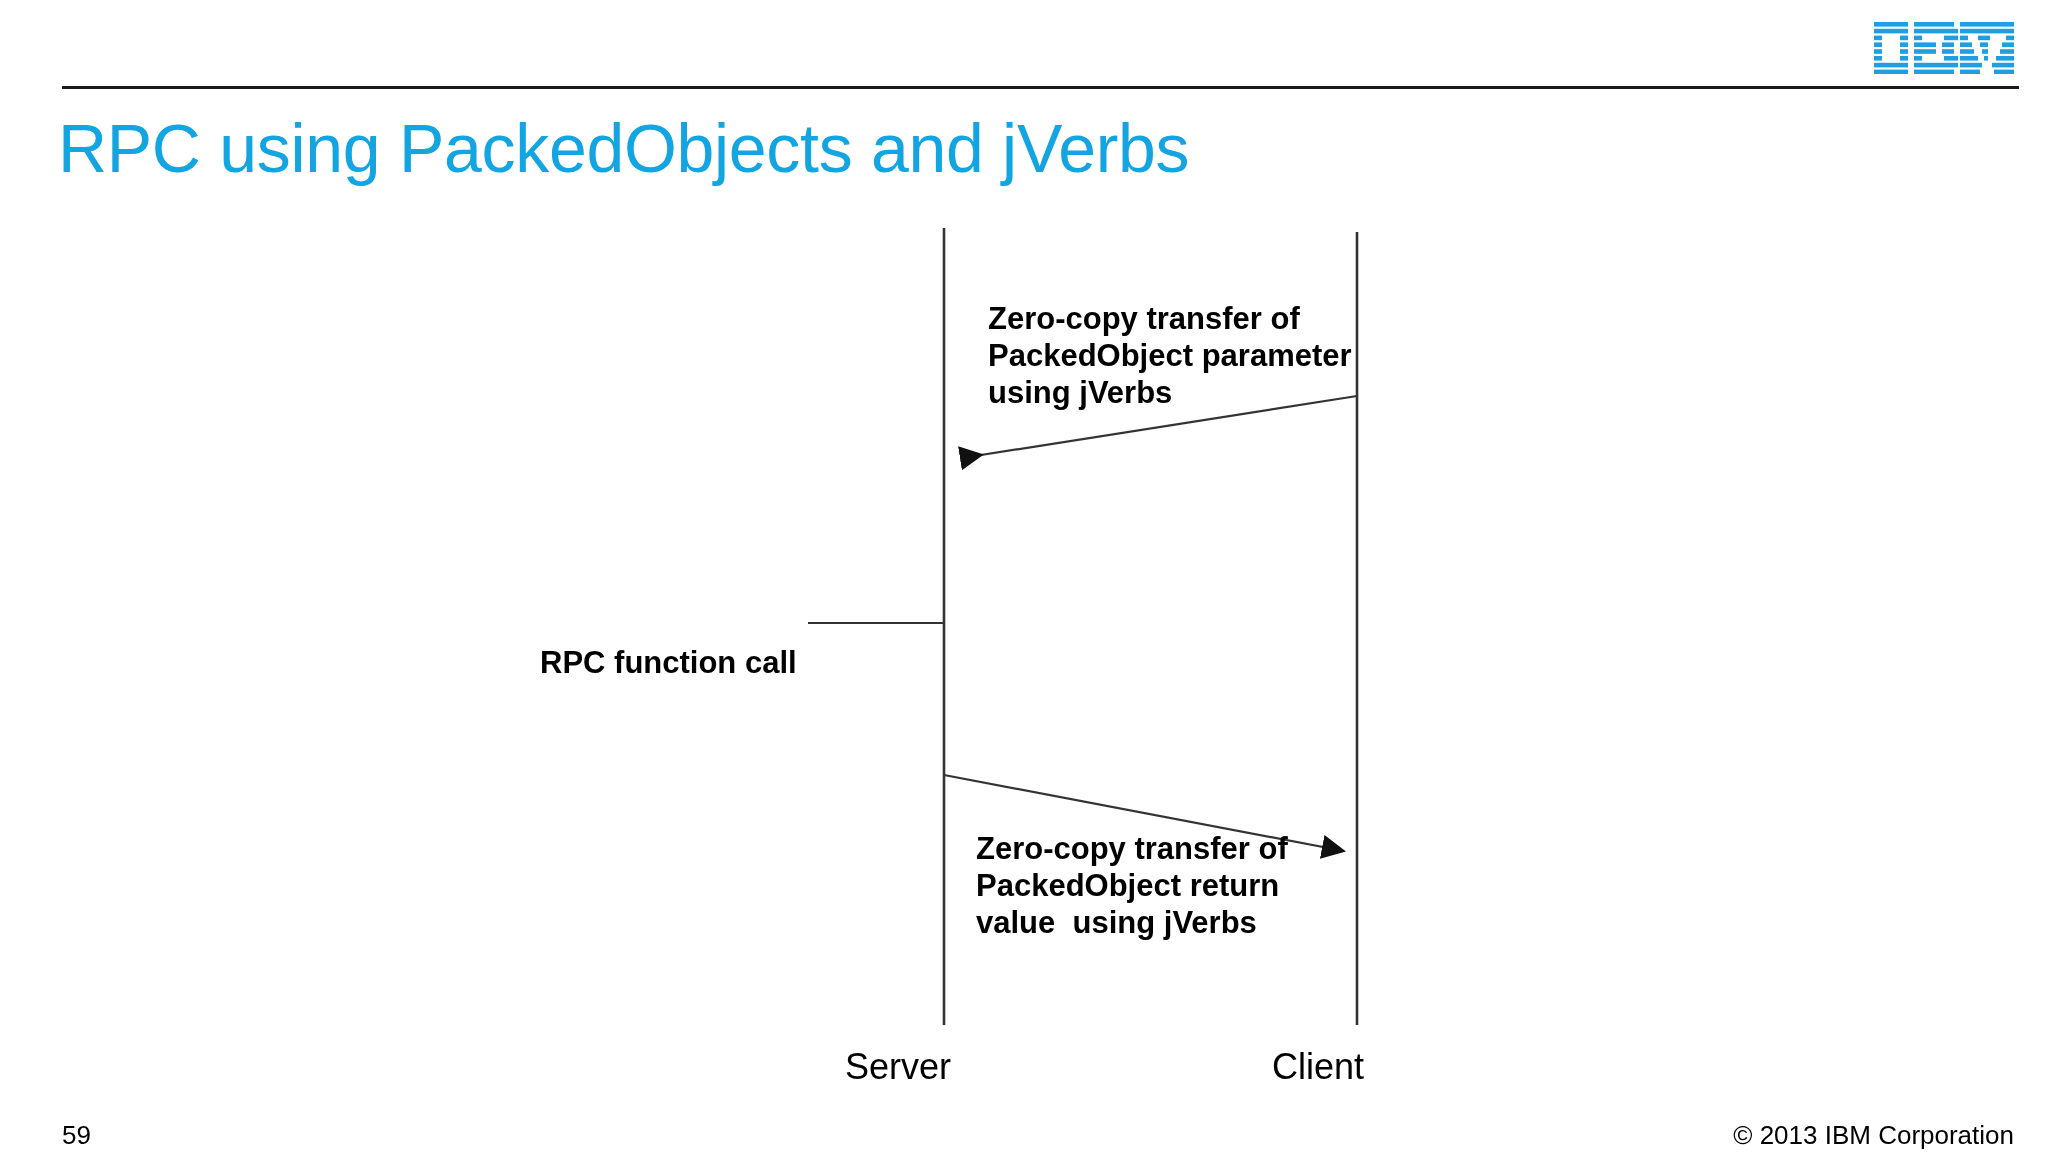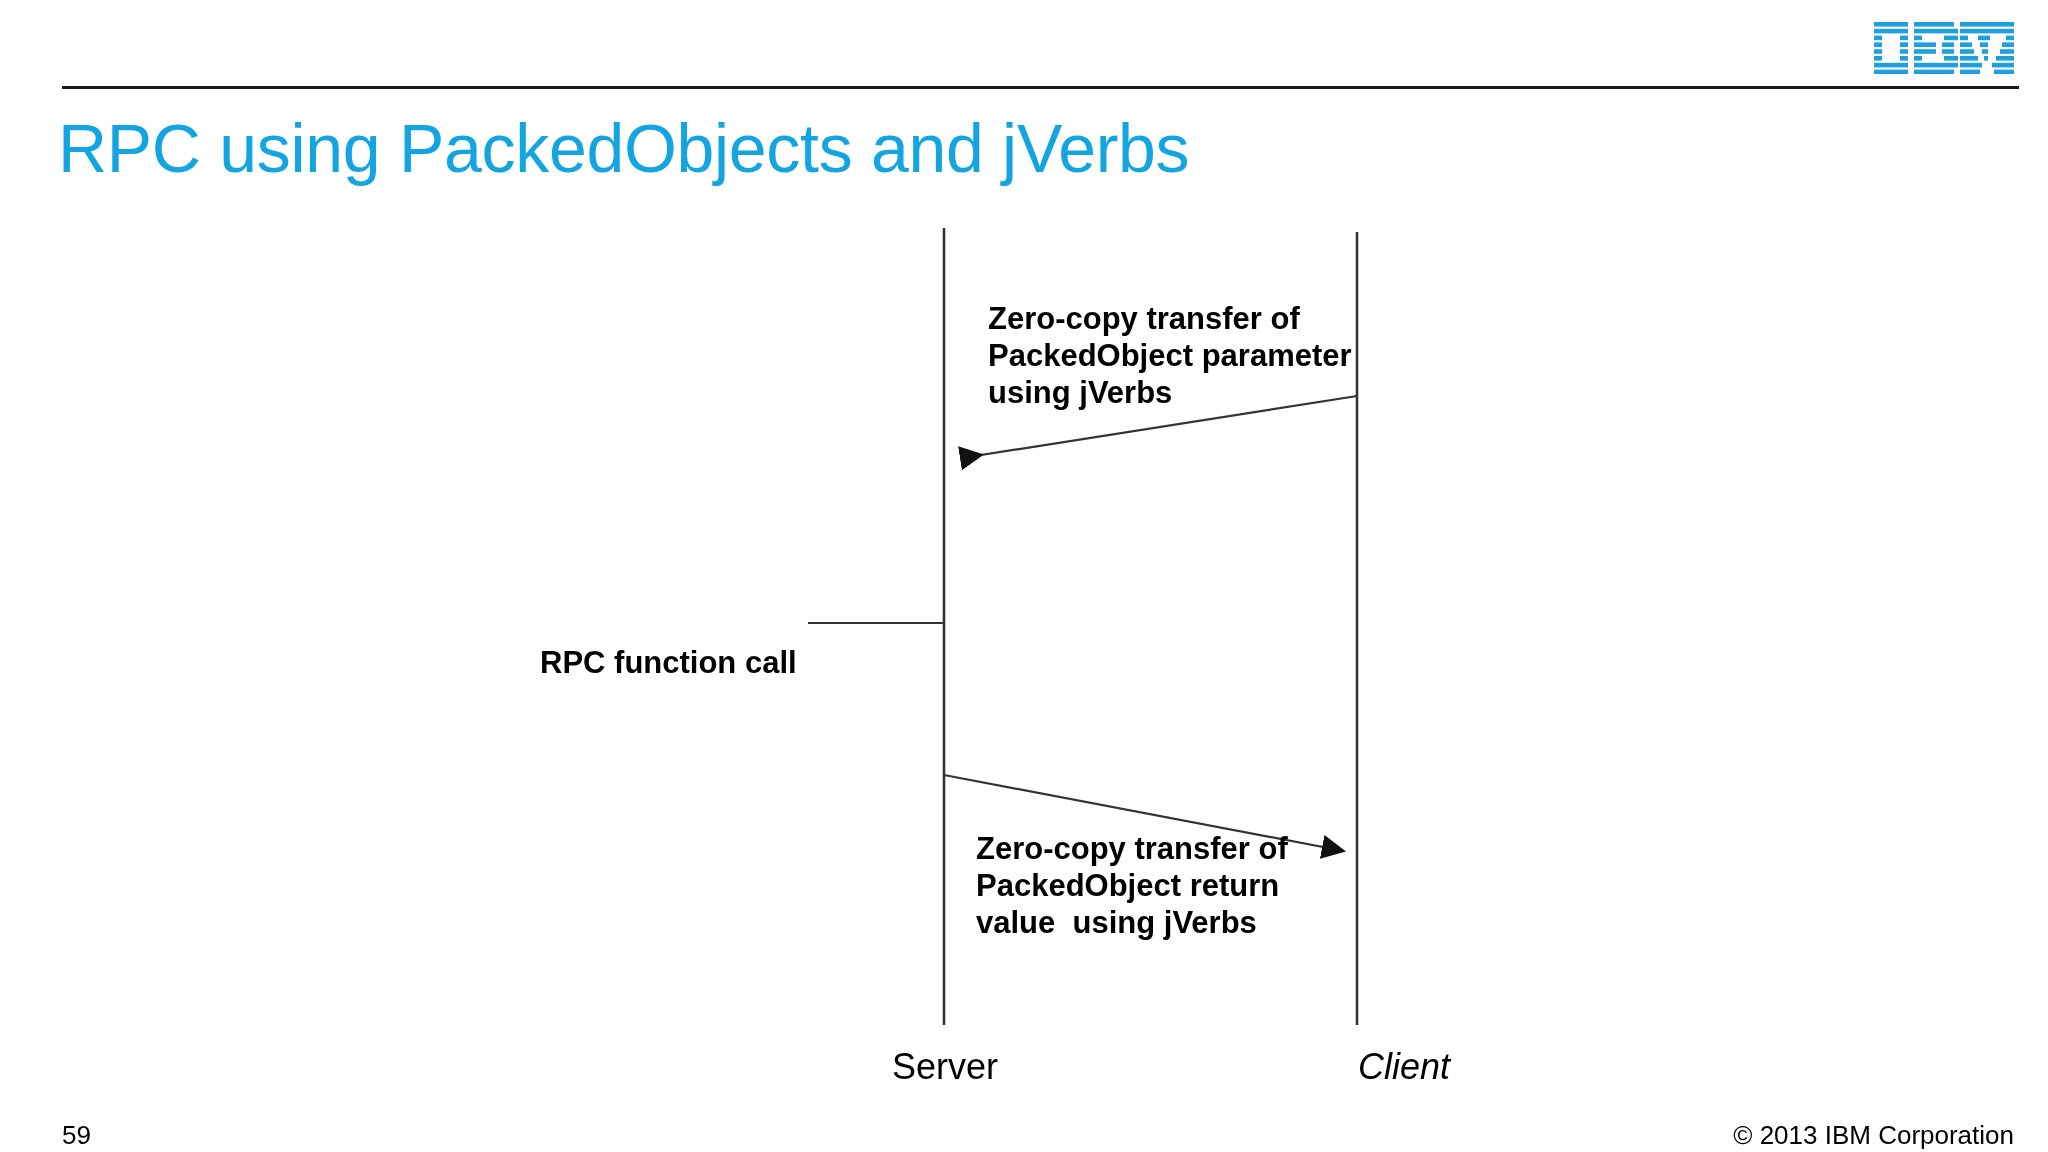--- a/index.html
+++ b/index.html
@@ -72,33 +72,32 @@
   }
   #label-return {
     left: 976px;
     top: 830px;
   }
   .actor-label {
     position: absolute;
     color: #000000;
     font-size: 36px;
     line-height: 42px;
-    text-align: center;
+    text-align: left;
     white-space: nowrap;
   }
   #actor-server {
     left: 845px;
     top: 1046px;
     width: 200px;
   }
   #actor-client {
-    left: 1304px;
+    left: 1272px;
     top: 1046px;
     width: 200px;
-    font-style: italic;
   }
 
   
   #footer-page-number {
     position: absolute;
     left: 54px;
     top: 1120px;
     font-size: 26px;
     color: #000000;
     margin-left: 8px;

